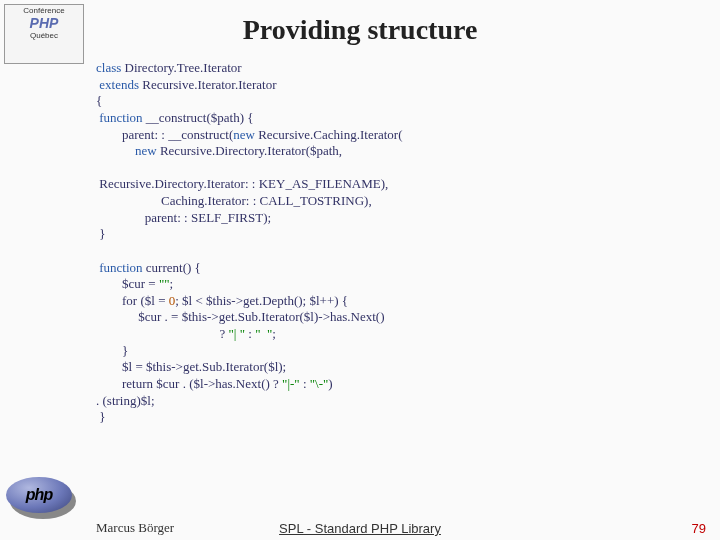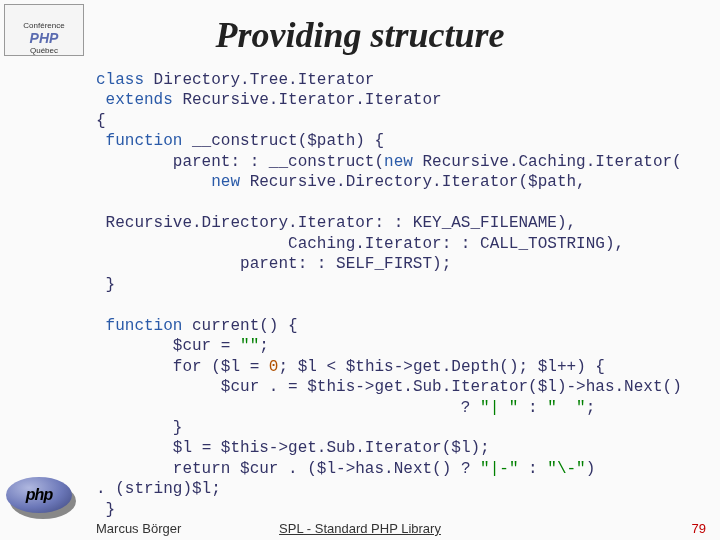--- a/index.html
+++ b/index.html
@@ -9,65 +9,64 @@
     background: #fafafa;
     font-family: Arial, Helvetica, sans-serif;
     position: relative;
     overflow: hidden;
   }
   .logo-top {
     position: absolute;
     top: 4px;
     left: 4px;
     width: 80px;
-    height: 52px;
+    height: 60px;
     border: 1px solid #999;
     background: #f5f5f5;
     font-size: 8px;
     text-align: center;
-    padding-top: 16px;
+    padding-top: 1px;
     color: #333;
   }
   .logo-bottom {
     position: absolute;
     bottom: 18px;
     left: 6px;
     width: 70px;
     height: 45px;
   }
   .title {
     text-align: center;
-    font-size: 36px;
+    font-size: 28px;
     font-family: Georgia, 'Times New Roman', serif;
     color: #222;
     padding-top: 14px;
     padding-bottom: 14px;
-    font-style: italic;
   }
   .code {
-    font-family: Liberation Mono, monospace;
-    font-size: 16px;
+    font-family: Liberation Serif, serif;
+    font-size: 13px;
     line-height: 1.28;
     color: #333366;
     padding-left: 96px;
     padding-right: 10px;
     white-space: pre;
   }
   .kw { color: #2a5aa8; }
   .num { color: #b05000; }
   .str { color: #008000; }
   .footer {
     position: absolute;
     bottom: 4px;
     left: 0;
     right: 0;
     font-size: 13px;
     color: #333;
   }
-  .footer-author { position: absolute; left: 96px; bottom: 0; }
+  .footer-author { position: absolute; left: 96px; bottom: 0; font-family: Liberation Serif, serif; }
   .footer-center { position: absolute; left: 50%; transform: translateX(-50%); bottom: 0; text-decoration: underline; }
   .footer-page { position: absolute; right: 14px; bottom: 0; color: #c00000; }
   .php-oval {
     width: 66px; height: 36px;
     background: radial-gradient(ellipse at 35% 30%, #b0b8e0, #6b77b8 55%, #3a4378);
     border-radius: 50%;
     display: flex; align-items: center; justify-content: center;
     font-weight: bold; color: #000; font-size: 16px; font-style: italic;
     letter-spacing: -1px;
   }

